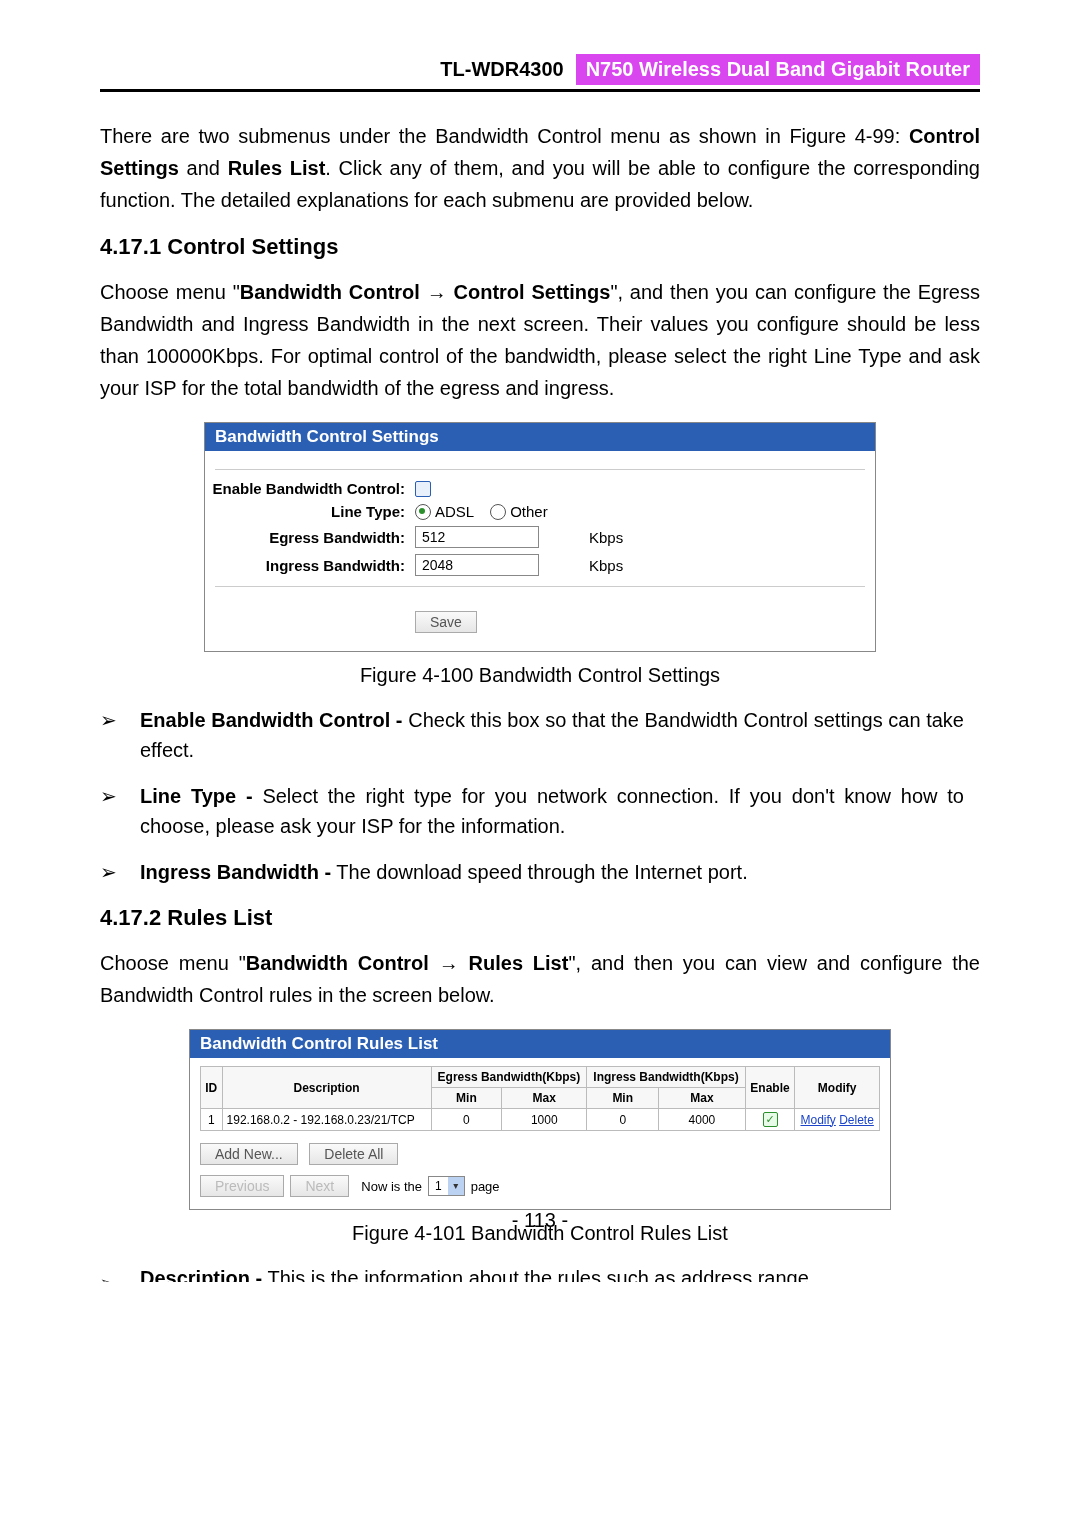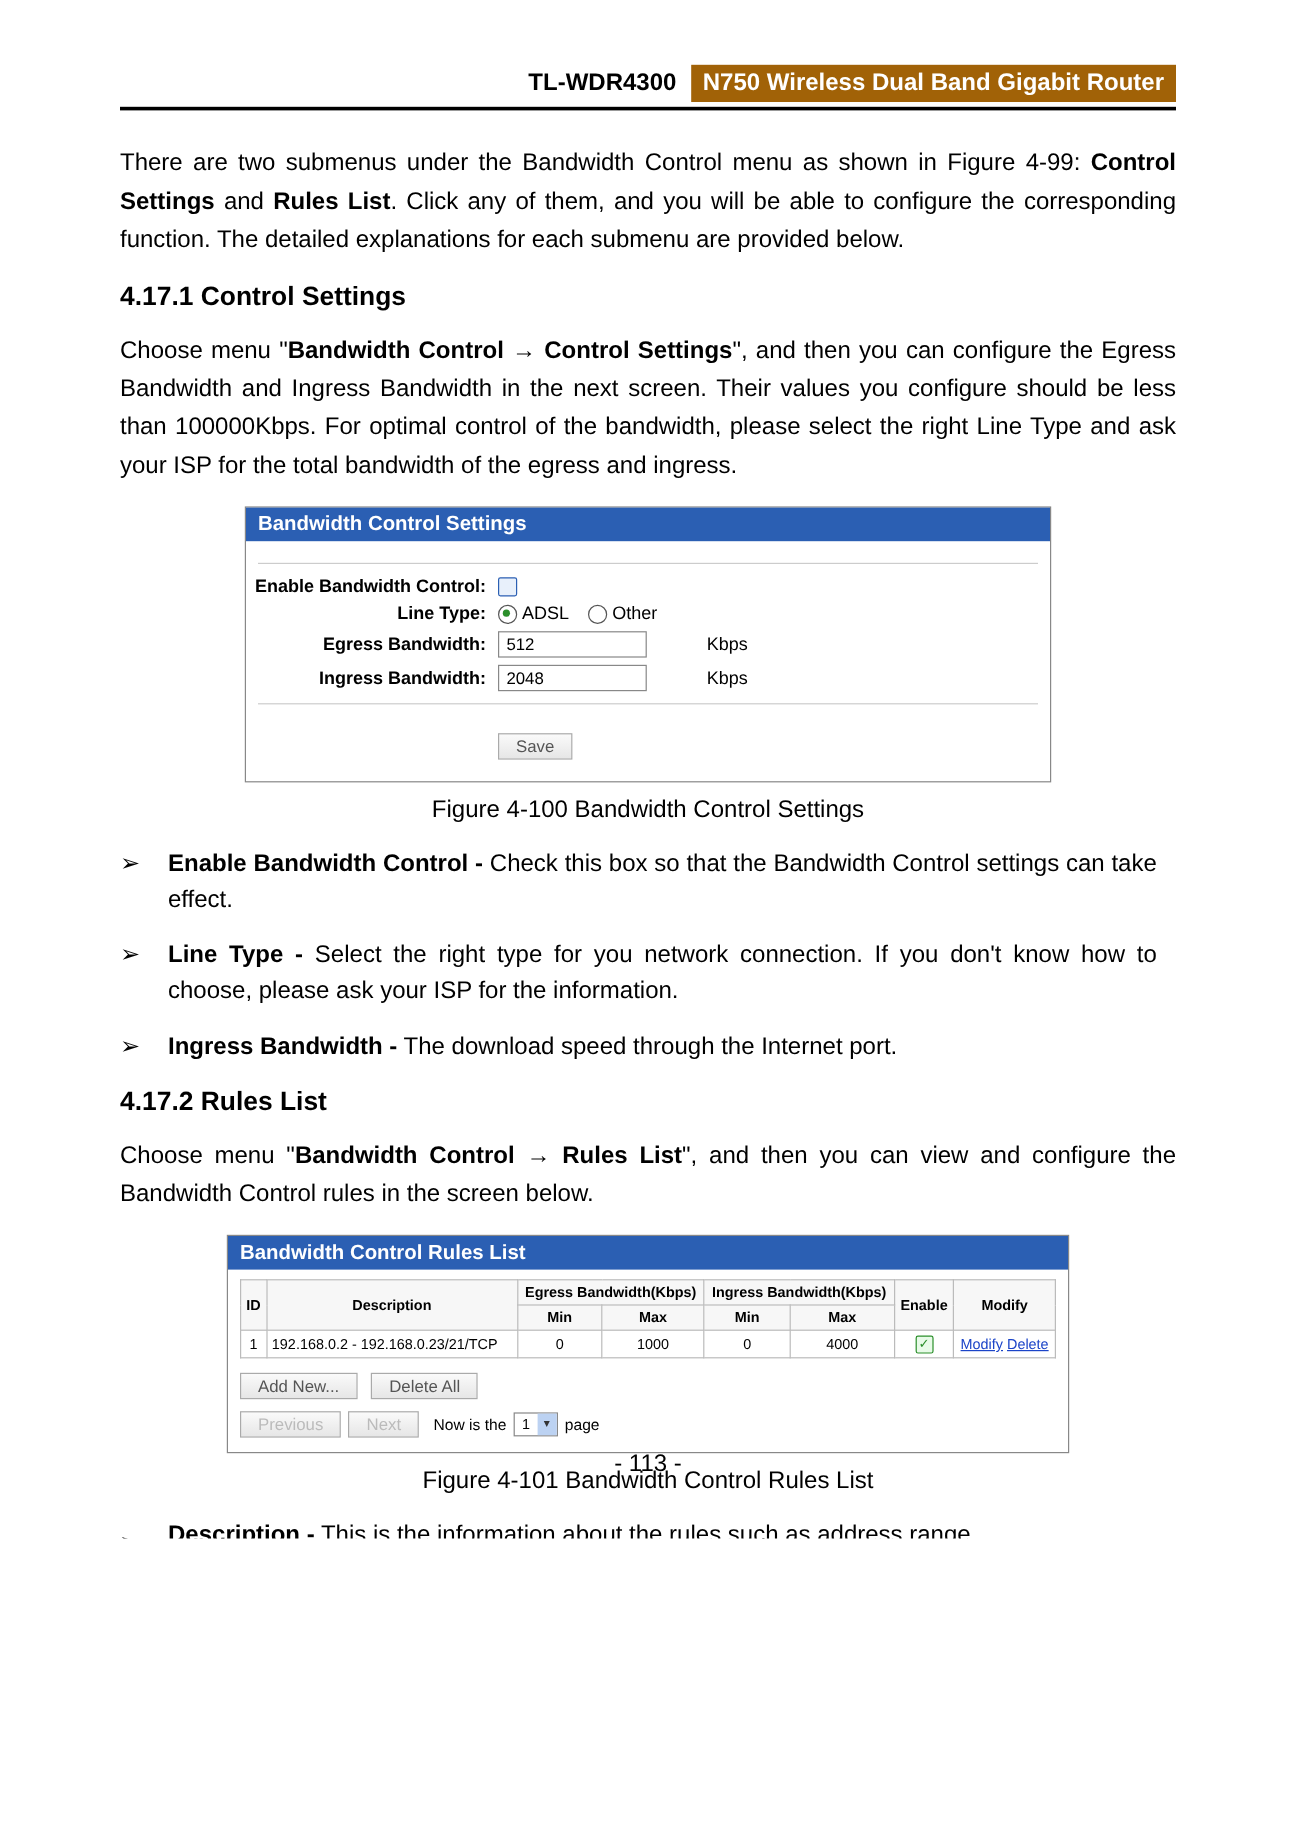--- a/index.html
+++ b/index.html
@@ -25,21 +25,21 @@
     border-bottom: 3px solid #000;
     padding-bottom: 4px;
     margin-bottom: 28px;
   }
   .hdr-left {
     font-weight: bold;
     font-size: 20px;
     margin-right: 12px;
   }
   .hdr-right {
-    background: #a16207;
+    background: #d946ef;
     color: #fff;
     font-weight: bold;
     font-size: 20px;
     padding: 4px 10px;
   }
   
   .para {
     font-size: 20px;
     line-height: 32px;
     text-align: justify;

